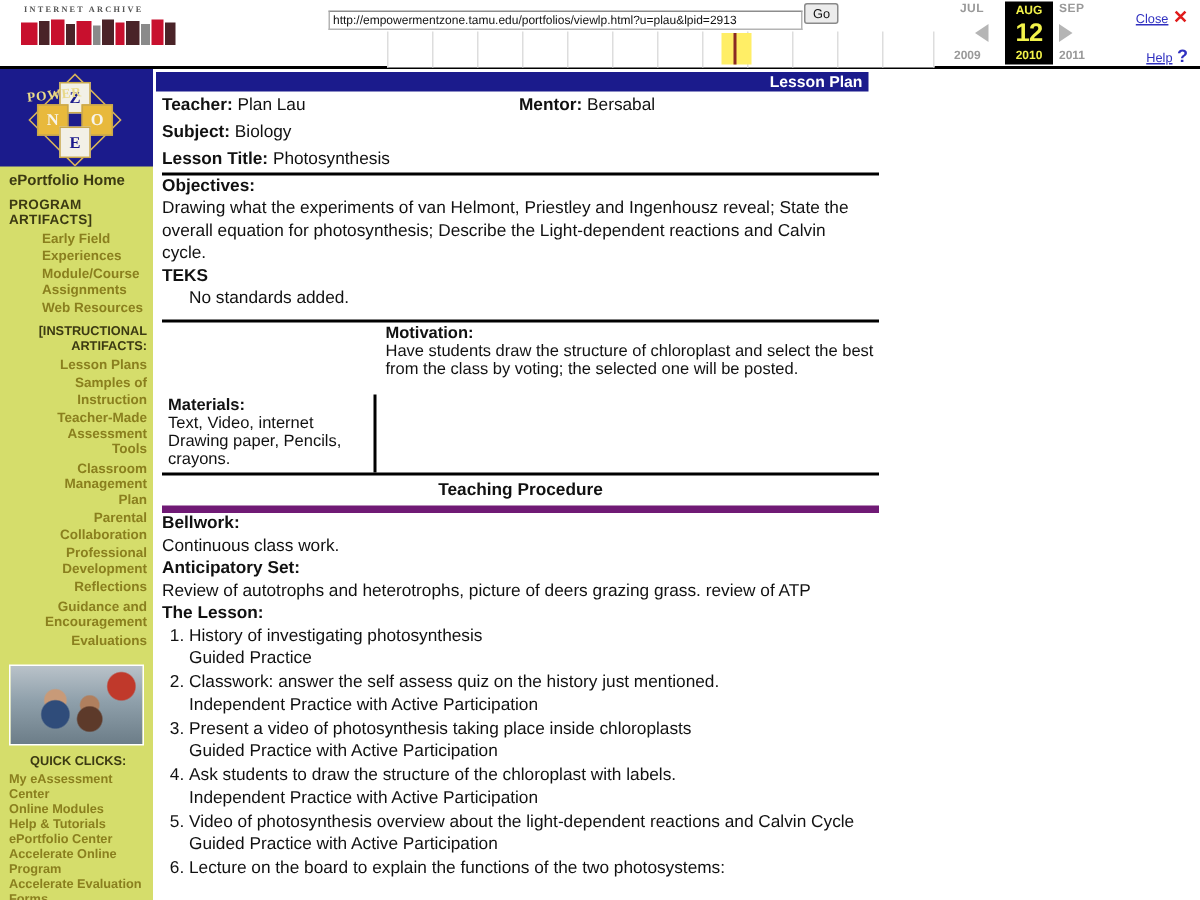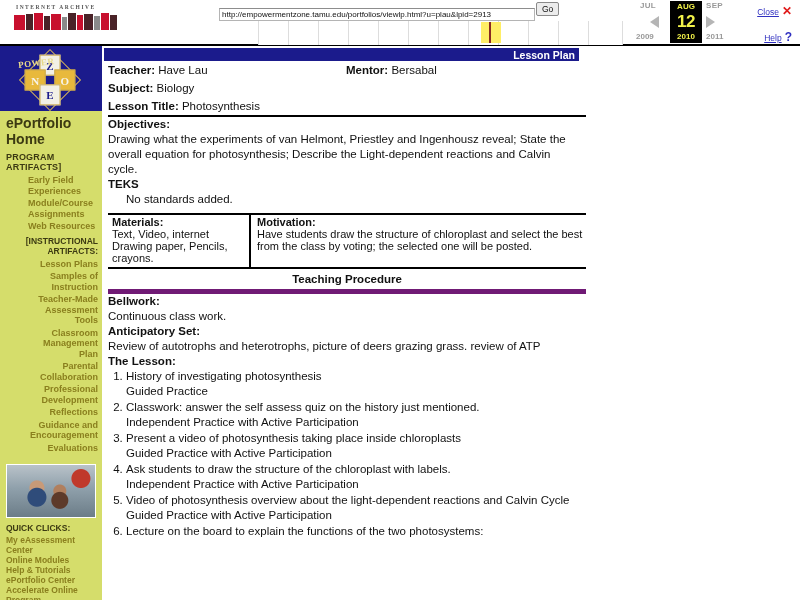--- a/index.html
+++ b/index.html
@@ -182,21 +182,21 @@
     transform: rotate(-6deg);
   }
   .side-link {
     display: block; color: #8a7f1e; font-weight: bold;
     font-size: 9px; line-height: 10.5px;
     padding: 1px 3px 1px 4px; cursor: pointer;
     text-decoration: none;
     margin-left: 24px;
   }
   #eport-home {
-    color: #3c3a12; font-size: 14px; font-weight: bold;
+    color: #3c3a12; font-size: 10px; font-weight: bold;
     padding: 4px 4px 3px 6px; display:block; cursor:pointer;
   }
   #prog-art {
     color: #3c3a12; font-size: 9px; font-weight: bold;
     padding: 2px 4px 2px 6px; display:block; letter-spacing:.2px;
   }
   .side-left { text-align: left; }
   .side-right { text-align: right; padding-right: 4px; }
   #instr-head {
     color: #3c3a12; font-size: 8.5px; font-weight: bold;
@@ -209,21 +209,21 @@
       radial-gradient(circle at 34% 62%, #2f4c7a 0 9px, transparent 10px),
       radial-gradient(circle at 60% 68%, #5d3a2a 0 8px, transparent 9px),
       radial-gradient(circle at 34% 44%, #c89a78 0 7px, transparent 8px),
       radial-gradient(circle at 60% 50%, #b07f5e 0 6px, transparent 7px),
       radial-gradient(circle at 84% 26%, #c0392b 0 9px, transparent 10px),
       linear-gradient(180deg, #b9c2c9 0%, #8fa0ab 45%, #6c7d88 100%);
     position: relative; overflow: hidden;
   }
   #quick-clicks-head {
     color: #3c3a12; font-size: 8.5px; font-weight: bold;
-    padding: 5px 0 2px 6px;
+    padding: 5px 0 2px 20px;
   }
   .qc-link {
     display: block; color: #8a7f1e; font-weight: bold;
     font-size: 8.5px; line-height: 10px;
     padding: 0 2px 0 6px; cursor: pointer; text-decoration: none;
   }
 
   
   #main {
     position: absolute; left: 104px; top: 0;
@@ -251,21 +251,21 @@
   .sec-body {
     font-size: 11.5px; padding-left: 4px; line-height: 15px;
   }
   #mm-table {
     width: 478px; margin-left: 4px;
     border-top: 2px solid #000; border-bottom: 2px solid #000;
     display: flex;
   }
   #mm-left {
     width: 143px; box-sizing: border-box;
-    border-right: 2px solid #000; padding: 1px 4px 3px 0;
+    border-right: 2px solid #000; padding: 1px 4px 3px 0; margin-top: 48px;
   }
   #mm-right { flex: 1; padding: 1px 0 3px 6px; }
   #teach-proc {
     width: 478px; margin-left: 4px; text-align: center;
     font-weight: bold; font-size: 11.5px; line-height: 20px;
     border-bottom: 5px solid #701a75;
   }
   ol#lesson-steps {
     margin: 0; padding: 0 0 0 22px; font-size: 11.5px; line-height: 15px;
   }
@@ -392,21 +392,21 @@
     <a class="qc-link">Accelerate Evaluation Forms</a>
   </div>
 
   <div id="main">
 
     <div id="lesson-plan-bar">Lesson Plan</div>
 
     <div class="hdr-row">
       <div class="hdr-line">
         <span class="lbl">Teacher:</span>
-        <span>Have Lau</span>
+        <span>Plan Lau</span>
       </div>
       <div id="mentor-wrap" class="hdr-line">
         <span class="lbl">Mentor:</span>
         <span>Bersabal</span>
       </div>
     </div>
 
     <div class="hdr-line">
       <span class="lbl">Subject:</span>
       <span>Biology</span>

